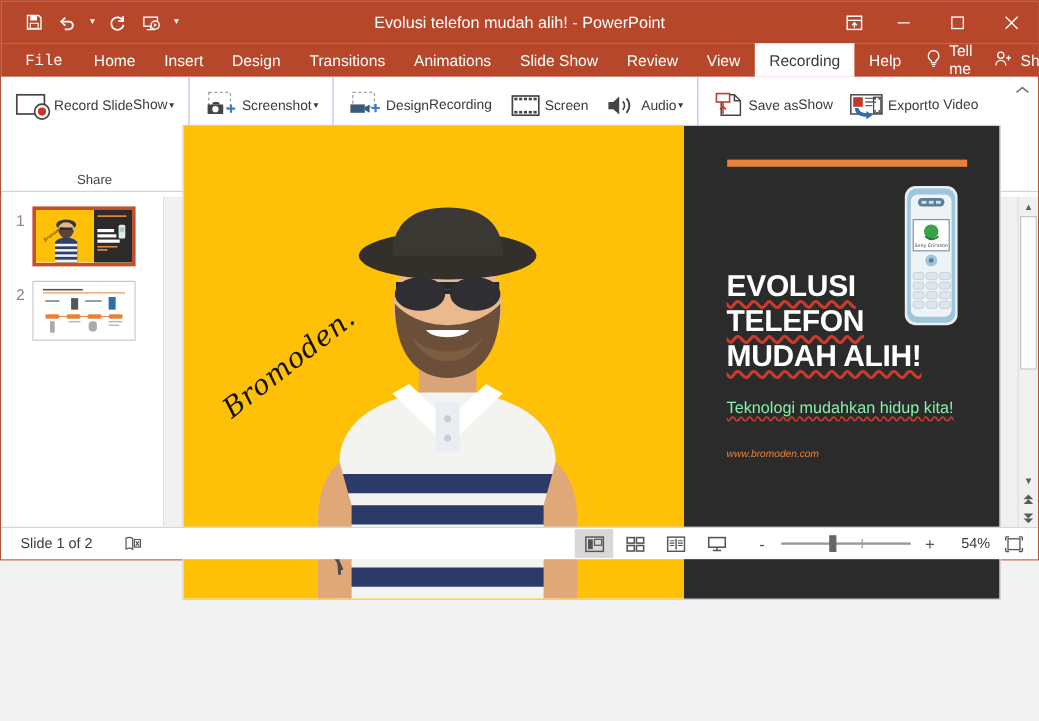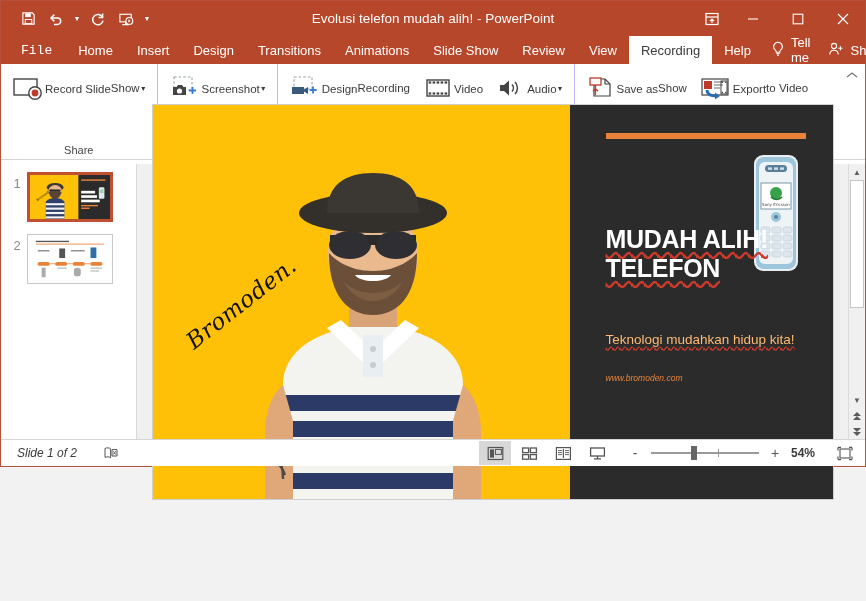--- a/index.html
+++ b/index.html
@@ -71,50 +71,50 @@
   .brand-script{position:absolute;left:22px;top:185px;transform:rotate(-38deg);
      font-family:"DejaVu Serif", serif;font-style:italic;font-size:23px;color:#111;letter-spacing:.5px;}
   
   .person{position:absolute;left:50%;bottom:0;transform:translateX(-46%);width:300px;height:330px;}
   
   .sl-right{flex:1;background:#2b2b2b;position:relative;padding:0;}
   .orange-rule{position:absolute;left:36px;top:28px;width:200px;height:6px;background:#e8833a;}
   .sl-title{position:absolute;left:36px;top:120px;width:210px;}
   .sl-title .line{font-size:25px;font-weight:bold;color:#fff;line-height:29px;letter-spacing:-.3px;
      display:inline-block;text-decoration:underline wavy #cc3a2b;text-underline-offset:3px;}
-  .sl-sub{position:absolute;left:36px;top:225px;width:200px;font-size:13.5px;color:#fdba74;line-height:19px;
+  .sl-sub{position:absolute;left:36px;top:225px;width:200px;font-size:13.5px;color:#86efac;line-height:19px;
      text-decoration:underline wavy #cc3a2b;text-underline-offset:2px;}
   .sl-url{position:absolute;left:36px;top:268px;font-size:8.5px;color:#e8833a;font-style:italic;}
   .phone-img{position:absolute;right:28px;top:48px;width:58px;height:120px;}
 
   
   .vscroll{width:16px;background:#f0f0f0;border-left:1px solid #dcdcdc;display:flex;flex-direction:column;
            align-items:center;position:relative;}
   .sb-btn{width:16px;height:16px;display:flex;align-items:center;justify-content:center;background:#f0f0f0;
           cursor:pointer;color:#606060;font-size:8px;}
   .sb-track{flex:1;width:16px;background:#f0f0f0;position:relative;}
   .sb-thumb{position:absolute;top:0;left:1px;width:14px;height:128px;background:#fff;border:1px solid #c4c4c4;
             box-sizing:border-box;cursor:pointer;}
   .sb-bottom{display:flex;flex-direction:column;}
 
   
   .status{position:absolute;left:0;right:0;bottom:0;height:26px;background:#fff;border-top:1px solid #d6d6d6;
           display:flex;align-items:center;font-size:12px;color:#3b3b3b;}
   .st-left{display:flex;align-items:center;gap:14px;padding-left:10px;}
-  .st-item{display:flex;align-items:center;gap:6px;padding:2px 6px;cursor:pointer;font-style:italic;}
+  .st-item{display:flex;align-items:center;gap:6px;padding:2px 6px;cursor:pointer;}
   .st-right{margin-left:auto;display:flex;align-items:center;padding-right:8px;gap:2px;}
   .viewbtn{width:32px;height:24px;display:flex;align-items:center;justify-content:center;cursor:pointer;color:#555;}
   .viewbtn.active{background:#d8d8d8;}
   .zoomctl{display:flex;align-items:center;gap:8px;margin-left:12px;}
   .zbtn{width:16px;height:18px;display:flex;align-items:center;justify-content:center;cursor:pointer;color:#555;font-size:14px;}
   .ztrack{width:108px;height:18px;position:relative;cursor:pointer;display:flex;align-items:center;}
   .ztrack .bar{position:absolute;left:0;right:0;height:2px;background:#9a9a9a;top:8px;}
   .ztrack .mid{position:absolute;left:62%;width:1px;height:8px;background:#9a9a9a;top:5px;}
   .ztrack .knob{position:absolute;left:37%;width:6px;height:14px;background:#666;top:2px;}
-  .zpct{width:34px;text-align:left;font-size:12px;font-weight:bold;}
+  .zpct{width:34px;text-align:right;font-size:12px;}
   .fitbtn{width:24px;height:20px;display:flex;align-items:center;justify-content:center;cursor:pointer;color:#555;margin-left:6px;}
 </style>
 </head>
 <body>
 
 <div class="app">
 
   <div class="titlebar">
     <div class="qat">
       <div class="qat-btn">
@@ -277,21 +277,21 @@
                   <rect x="18.6" y="6.4" width="2.6" height="2.2"></rect>
                   <rect x="22.6" y="6.4" width="2.6" height="2.2"></rect>
                   <rect x="6.6" y="17.4" width="2.6" height="2.2"></rect>
                   <rect x="10.6" y="17.4" width="2.6" height="2.2"></rect>
                   <rect x="14.6" y="17.4" width="2.6" height="2.2"></rect>
                   <rect x="18.6" y="17.4" width="2.6" height="2.2"></rect>
                   <rect x="22.6" y="17.4" width="2.6" height="2.2"></rect>
                 </g>
               </svg>
           </span>
-          <span class="lbl">Video</span>
+          <span class="lbl">Screen</span>
         </div>
         <div class="rbtn" style="min-width:46px">
           <span class="ico">
             <svg width="32" height="30" viewBox="0 0 32 30">
                 <path d="M5 10h4l5-4.5v15L9 16H5z" fill="#444"></path>
                 <path d="M17 9.5a5.2 5.2 0 0 1 0 7M20 7a8.6 8.6 0 0 1 0 12" fill="none" stroke="#444" stroke-width="1.5"></path>
               </svg>
           </span>
           <span class="lbl">Audio</span>
           <span class="dd">▼</span>
@@ -483,22 +483,23 @@
                 <rect x="36" y="82" width="9" height="6" rx="2"></rect>
               <rect x="14" y="90" width="9" height="6" rx="2"></rect>
                 <rect x="25" y="90" width="9" height="6" rx="2"></rect>
                 <rect x="36" y="90" width="9" height="6" rx="2"></rect>
               <rect x="14" y="98" width="9" height="6" rx="2"></rect>
                 <rect x="25" y="98" width="9" height="6" rx="2"></rect>
                 <rect x="36" y="98" width="9" height="6" rx="2"></rect>
             </g>
           </svg>
           <div class="sl-title">
+            <div><span class="line">EVOLUSI</span></div>
+            <div><span class="line">TELEFON</span></div>
             <div><span class="line">MUDAH ALIH!</span></div>
-            <div><span class="line">TELEFON</span></div>
           </div>
           <div class="sl-sub">Teknologi mudahkan hidup kita!</div>
           <div class="sl-url">www.bromoden.com</div>
         </div>
       </div>
     </div>
 
     <div class="vscroll">
       <div class="sb-btn">▲</div>
       <div class="sb-track">

